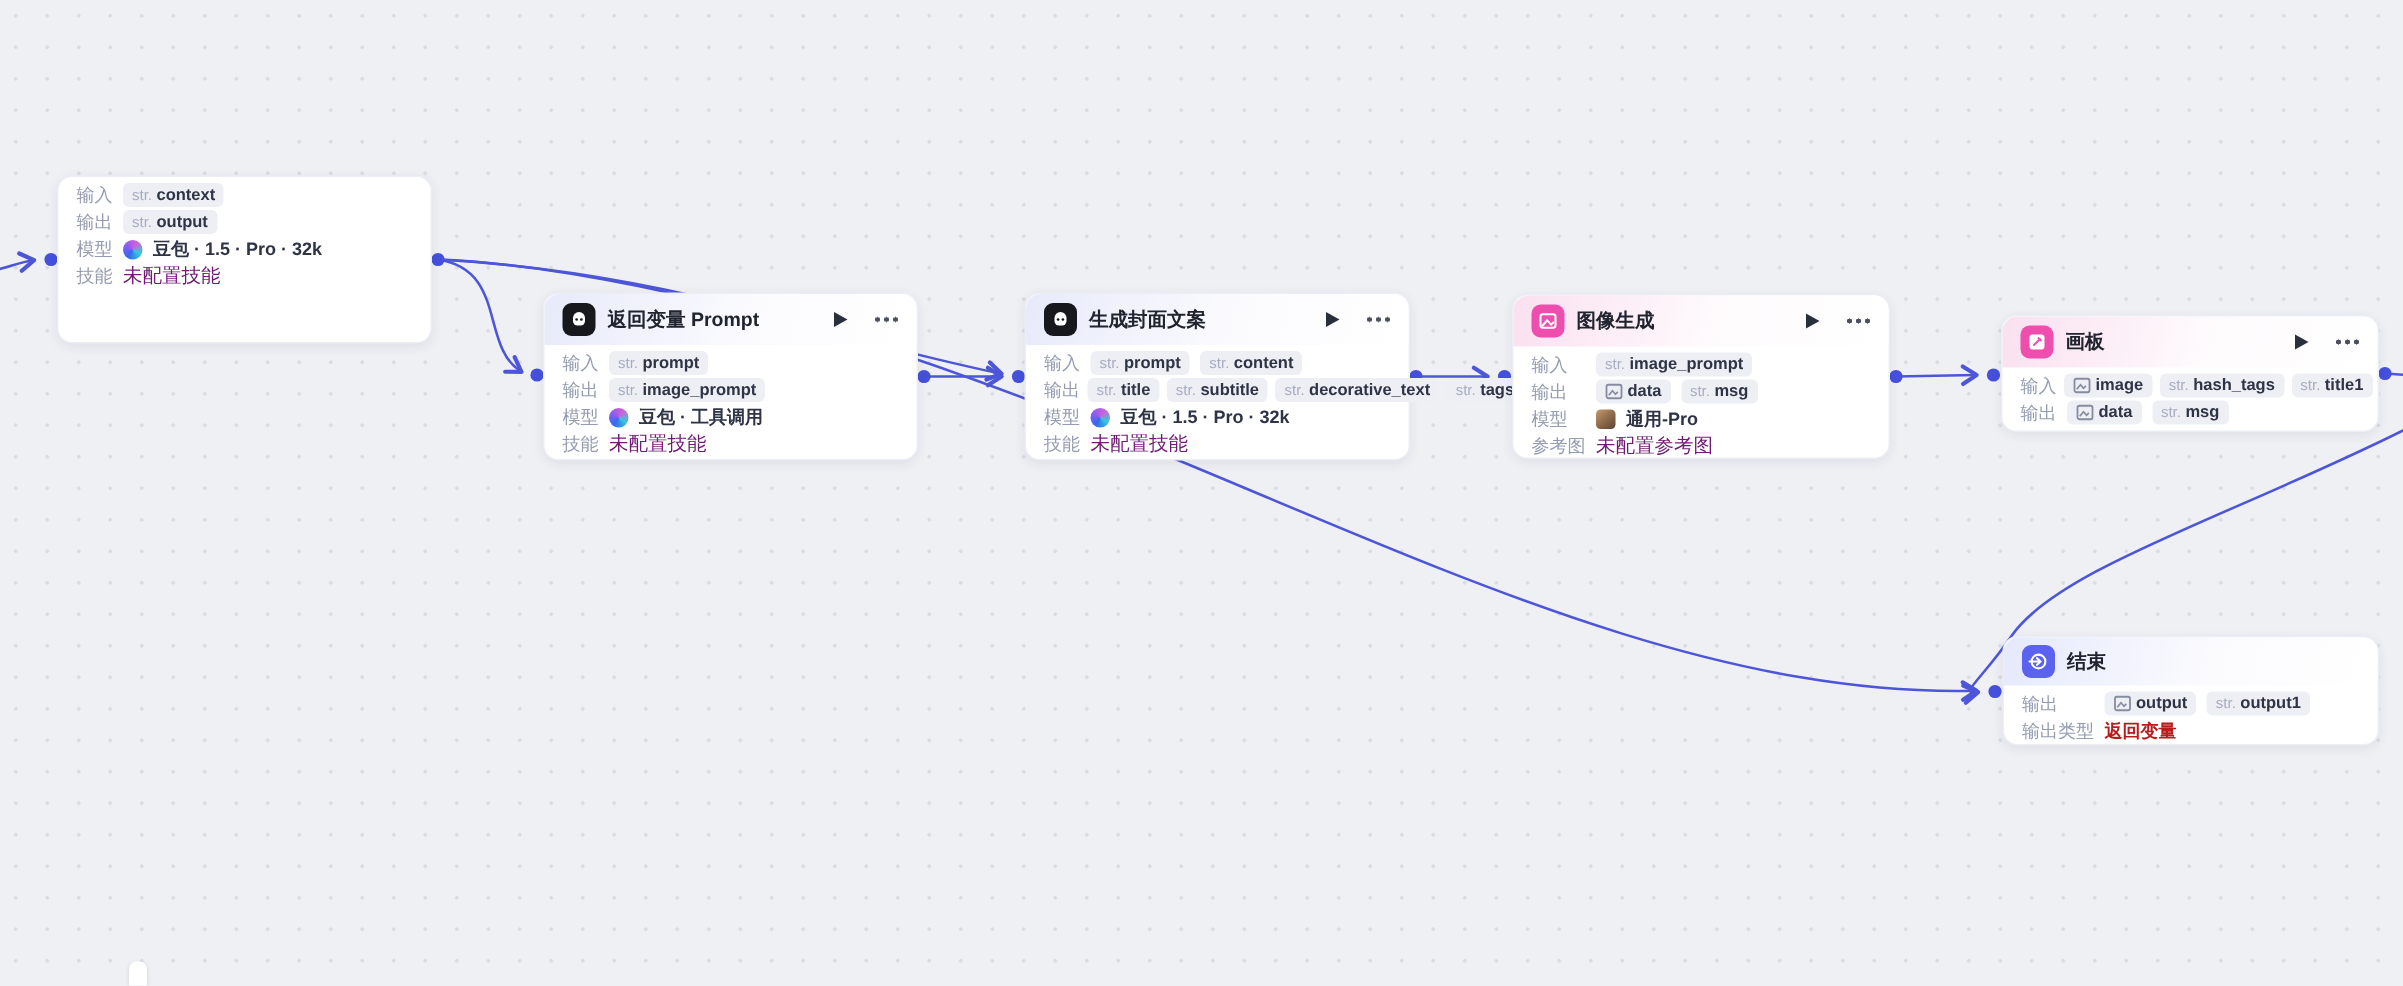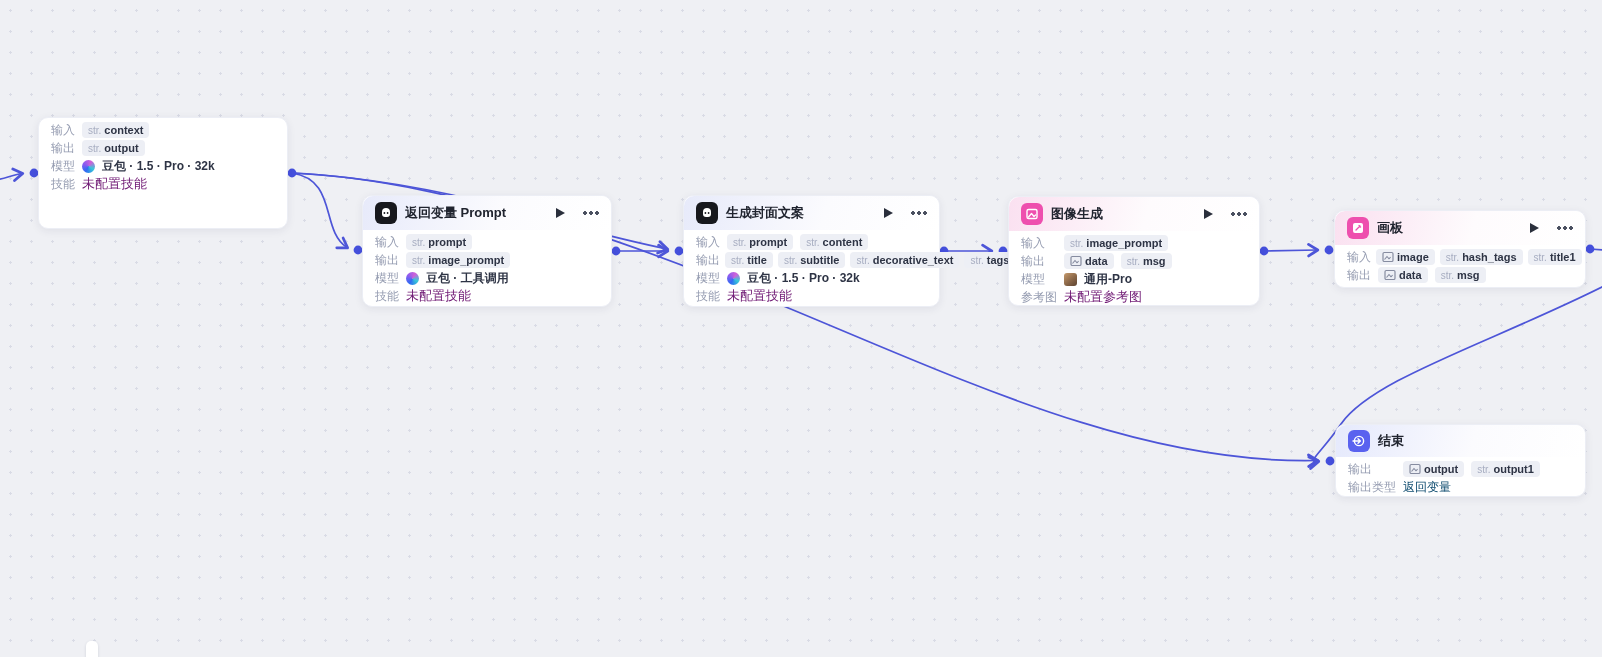--- a/index.html
+++ b/index.html
@@ -48,21 +48,21 @@
   .lw36 .row-label { min-width:36px; }
   .lw48 .row-label { min-width:48px; }
   .pill {
     display:inline-flex; align-items:center; gap:3px; height:16px;
     background:#edeff5; border-radius:4px; padding:0 6px; flex:none;
   }
   .pill-type { font-size:10px; color:#a7adc1; }
   .pill-name { font-size:11px; font-weight:bold; color:#2e3445; }
   .model-text { font-size:12px; color:#2e3445; font-weight:bold; }
   .muted { font-size:13px; color:#701a75; }
-  .value-strong { font-size:12px; color:#0c4a6e; font-weight:normal;text-align:right; }
+  .value-strong { font-size:12px; color:#b91c1c; font-weight:bold;text-align:right; }
   .doubao-icon {
     width:13px; height:13px; border-radius:50%; flex:none;
     background:conic-gradient(from 210deg,#2f6bf2,#8a5cf0,#d160d8,#38c8d8,#2f6bf2);
   }
   .avatar-icon {
     width:13px; height:13px; border-radius:3px; flex:none;
     background:linear-gradient(140deg,#c69a6c 0%,#8a6748 55%,#5d4431 100%);
   }
   .img-type-icon { width:12px; height:12px; flex:none; display:block; }
   .toolbar-fragment {

